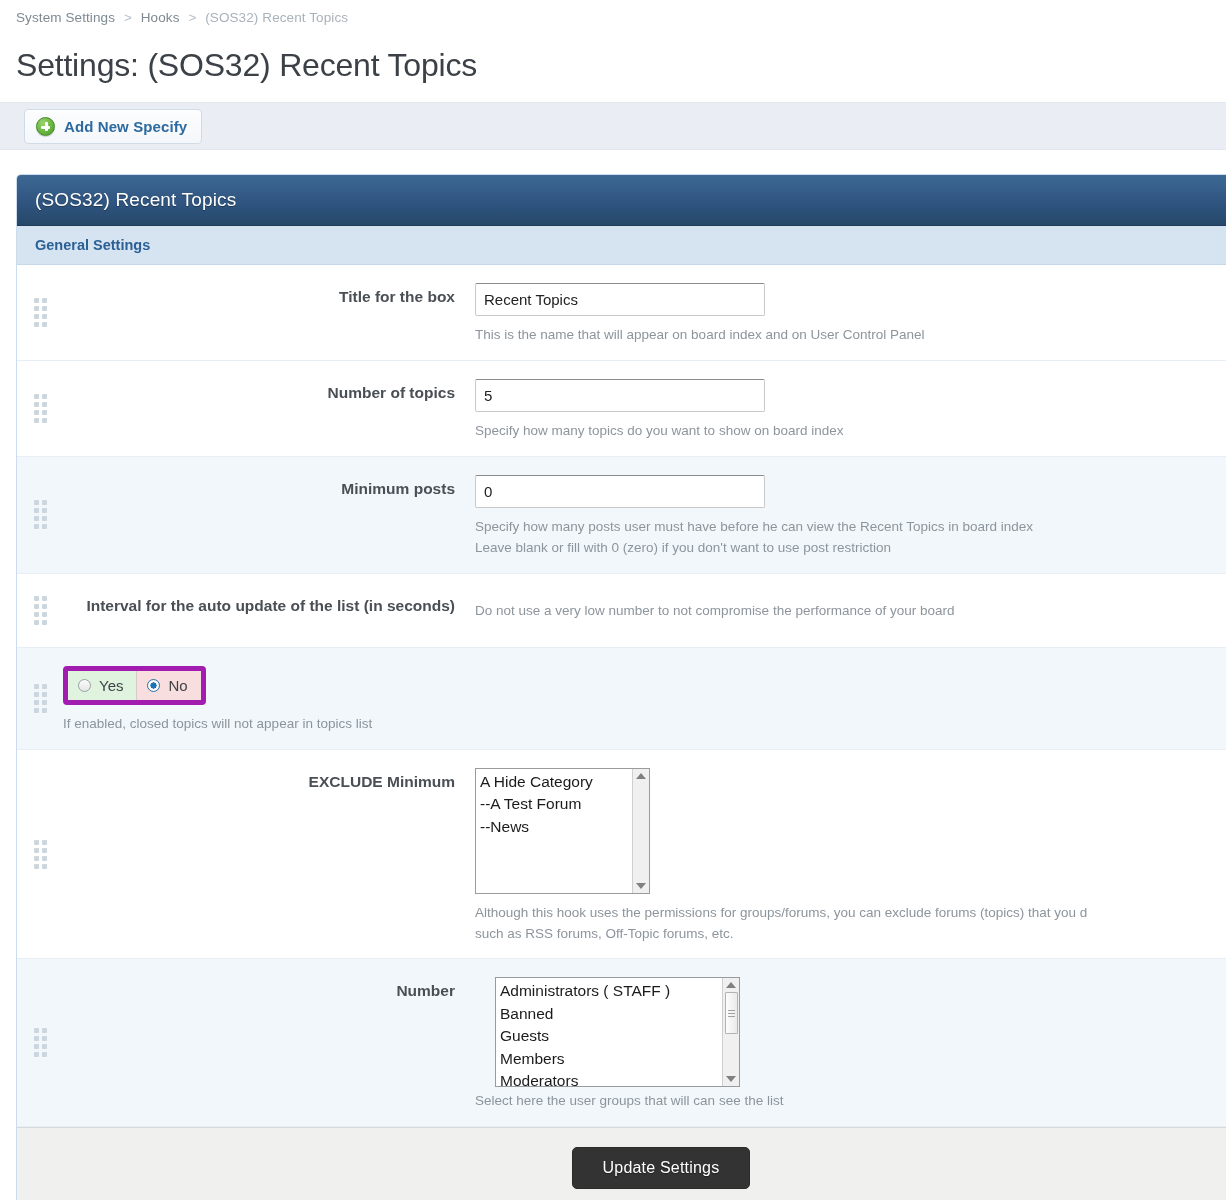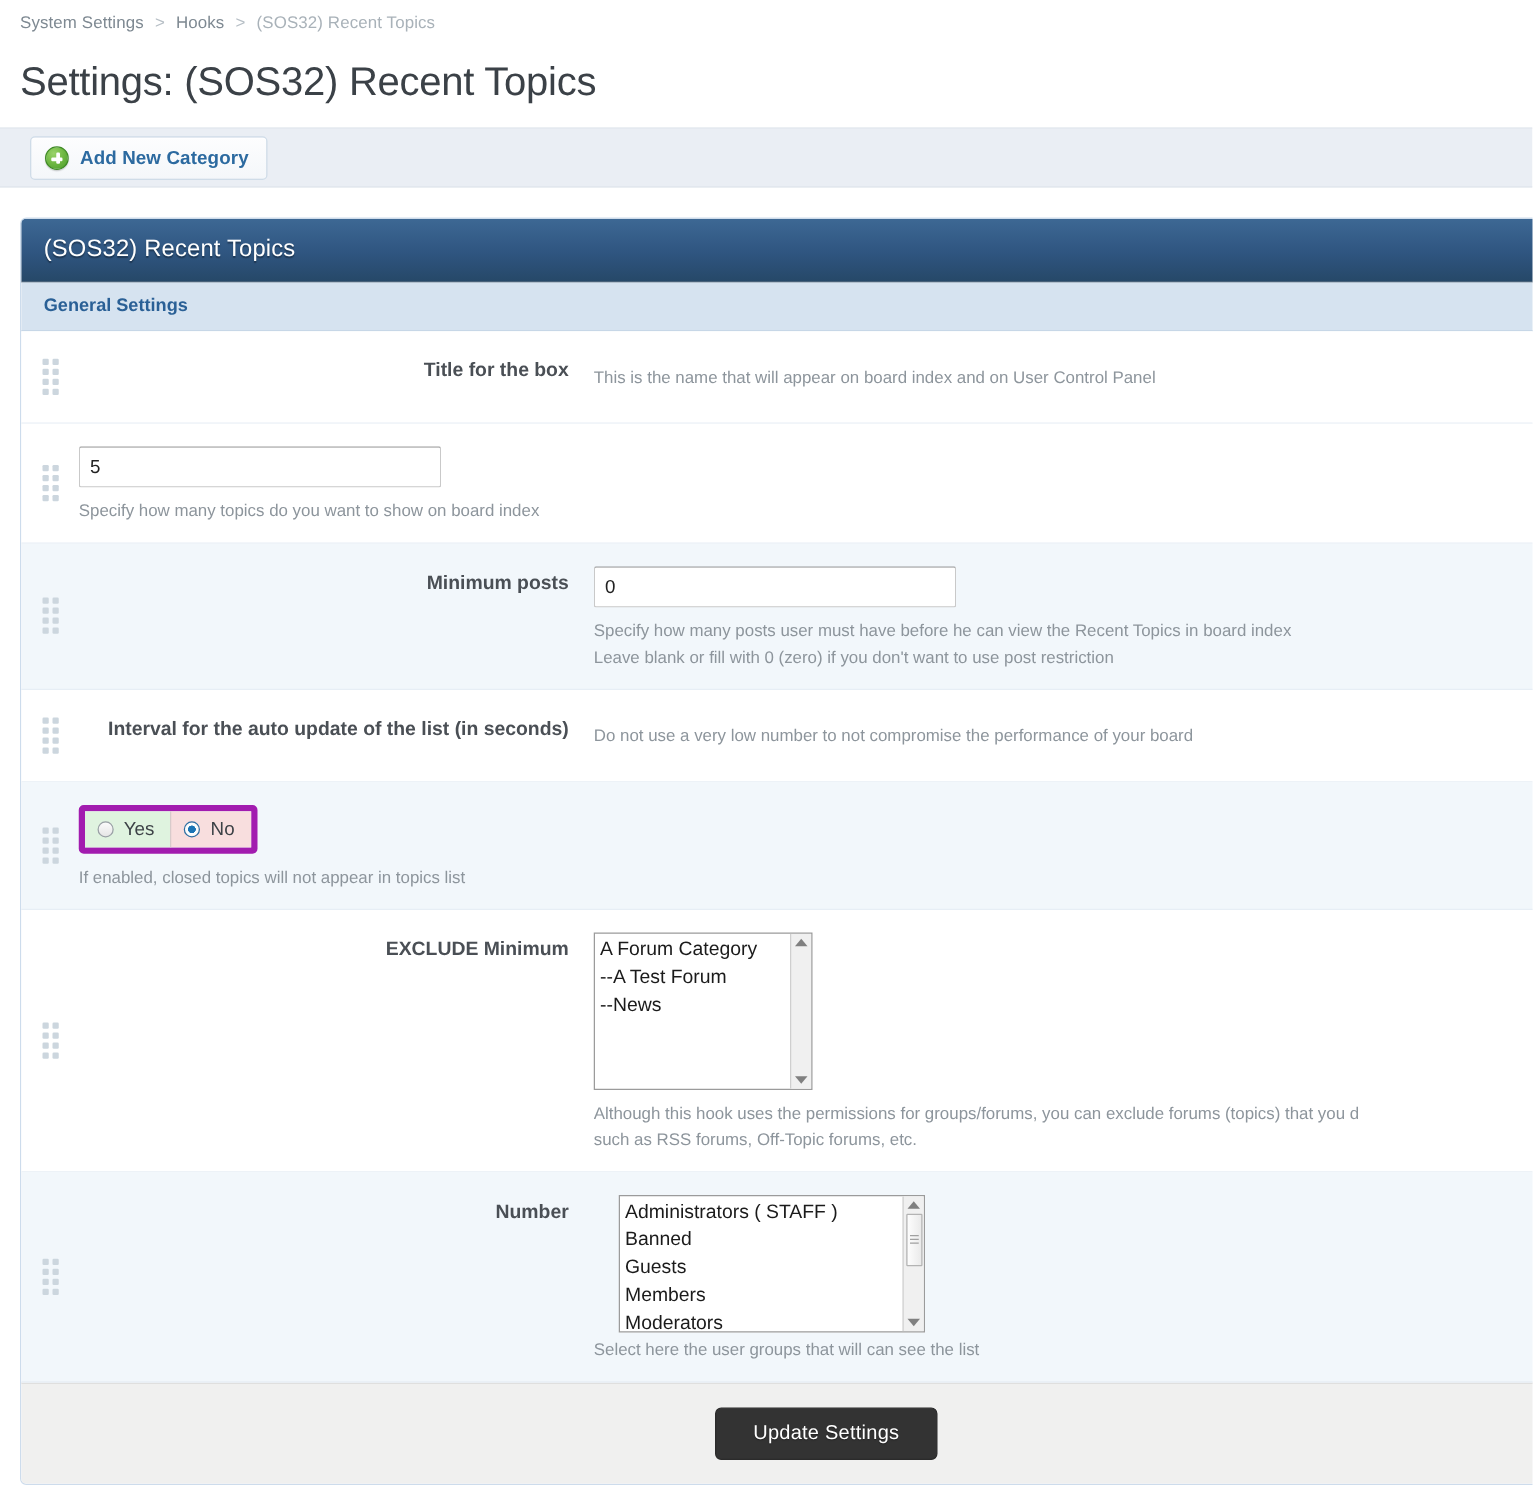--- a/index.html
+++ b/index.html
@@ -286,21 +286,21 @@
   <span class="crumb link">Hooks</span>
   <span class="sep">&gt;</span>
   <span class="crumb current">(SOS32) Recent Topics</span>
 </div>
 
 <h1 class="page-title">Settings: (SOS32) Recent Topics</h1>
 
 <div class="toolbar">
   <div class="btn-add">
     <span class="plus-icon"></span>
-    <span class="label">Add New Category</span>
+    <span class="label">Add New Specify</span>
   </div>
 </div>
 
 <div class="panel">
 
   <div class="panel-head">(SOS32) Recent Topics</div>
   <div class="panel-subhead">General Settings</div>
 
   <div class="row odd">
     <div class="grip">
@@ -310,37 +310,39 @@
           <i></i>
           <i></i>
           <i></i>
           <i></i>
           <i></i>
           <i></i>
         </span>
     </div>
     <div class="label-cell">Title for the box</div>
     <div class="field-cell">
+      <input class="text" type="text" value="Recent Topics" style="">
       <div class="desc">This is the name that will appear on board index and on User Control Panel</div>
     </div>
   </div>
 
   <div class="row odd">
     <div class="grip">
       <span class="grip-dots">
           <i></i>
           <i></i>
           <i></i>
           <i></i>
           <i></i>
           <i></i>
           <i></i>
           <i></i>
         </span>
     </div>
+    <div class="label-cell">Number of topics</div>
     <div class="field-cell">
       <input class="text" type="text" value="5" style="">
       <div class="desc">Specify how many topics do you want to show on board index</div>
     </div>
   </div>
 
   <div class="row even">
     <div class="grip">
       <span class="grip-dots">
           <i></i>
@@ -418,21 +420,21 @@
           <i></i>
           <i></i>
           <i></i>
           <i></i>
         </span>
     </div>
     <div class="label-cell">EXCLUDE Minimum</div>
     <div class="field-cell">
       <div class="listbox forums">
         <div class="items">
-          <div>A Forum Category</div>
+          <div>A Hide Category</div>
           <div>--A Test Forum</div>
           <div>--News</div>
         </div>
         <div class="sbar">
           <span class="sarrow up"></span>
           <span class="spacer"></span>
           <span class="sarrow down"></span>
         </div>
       </div>
       <div class="desc clip">Although this hook uses the permissions for groups/forums, you can exclude forums (topics) that you d</div>

